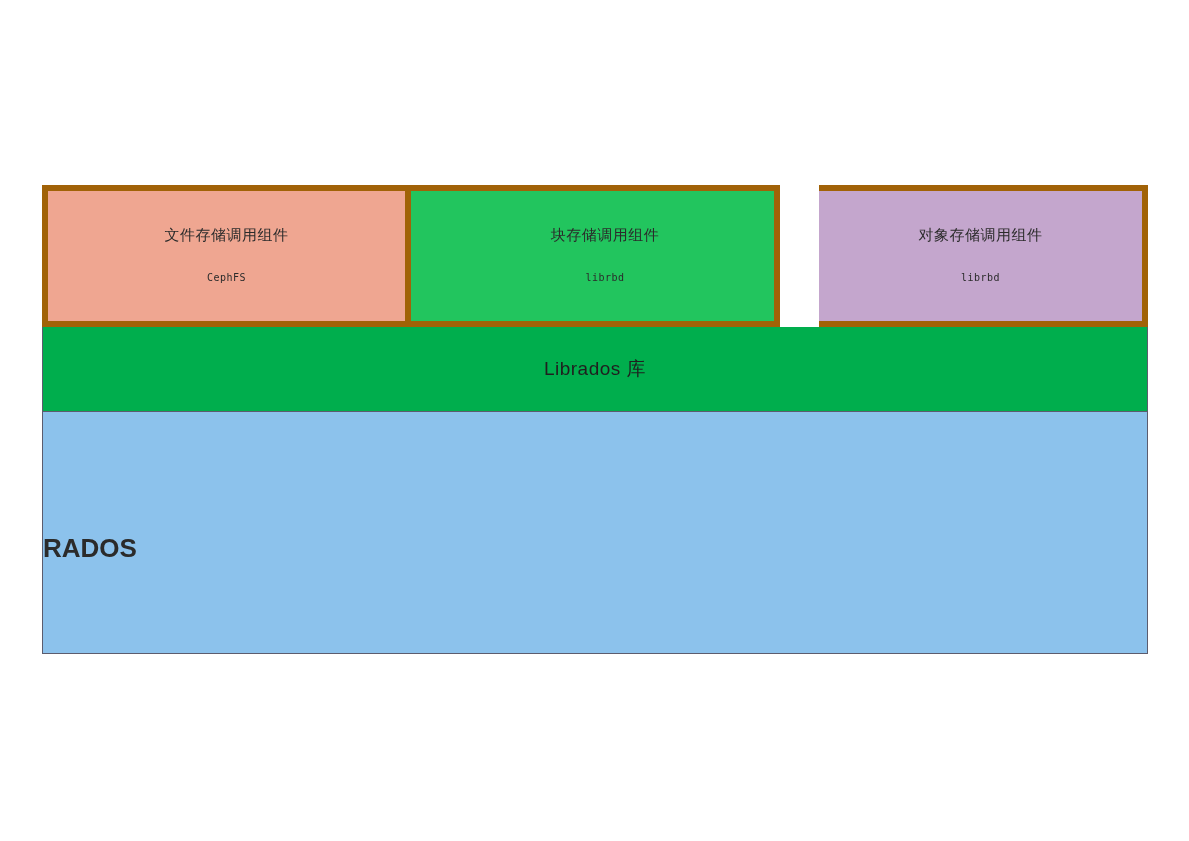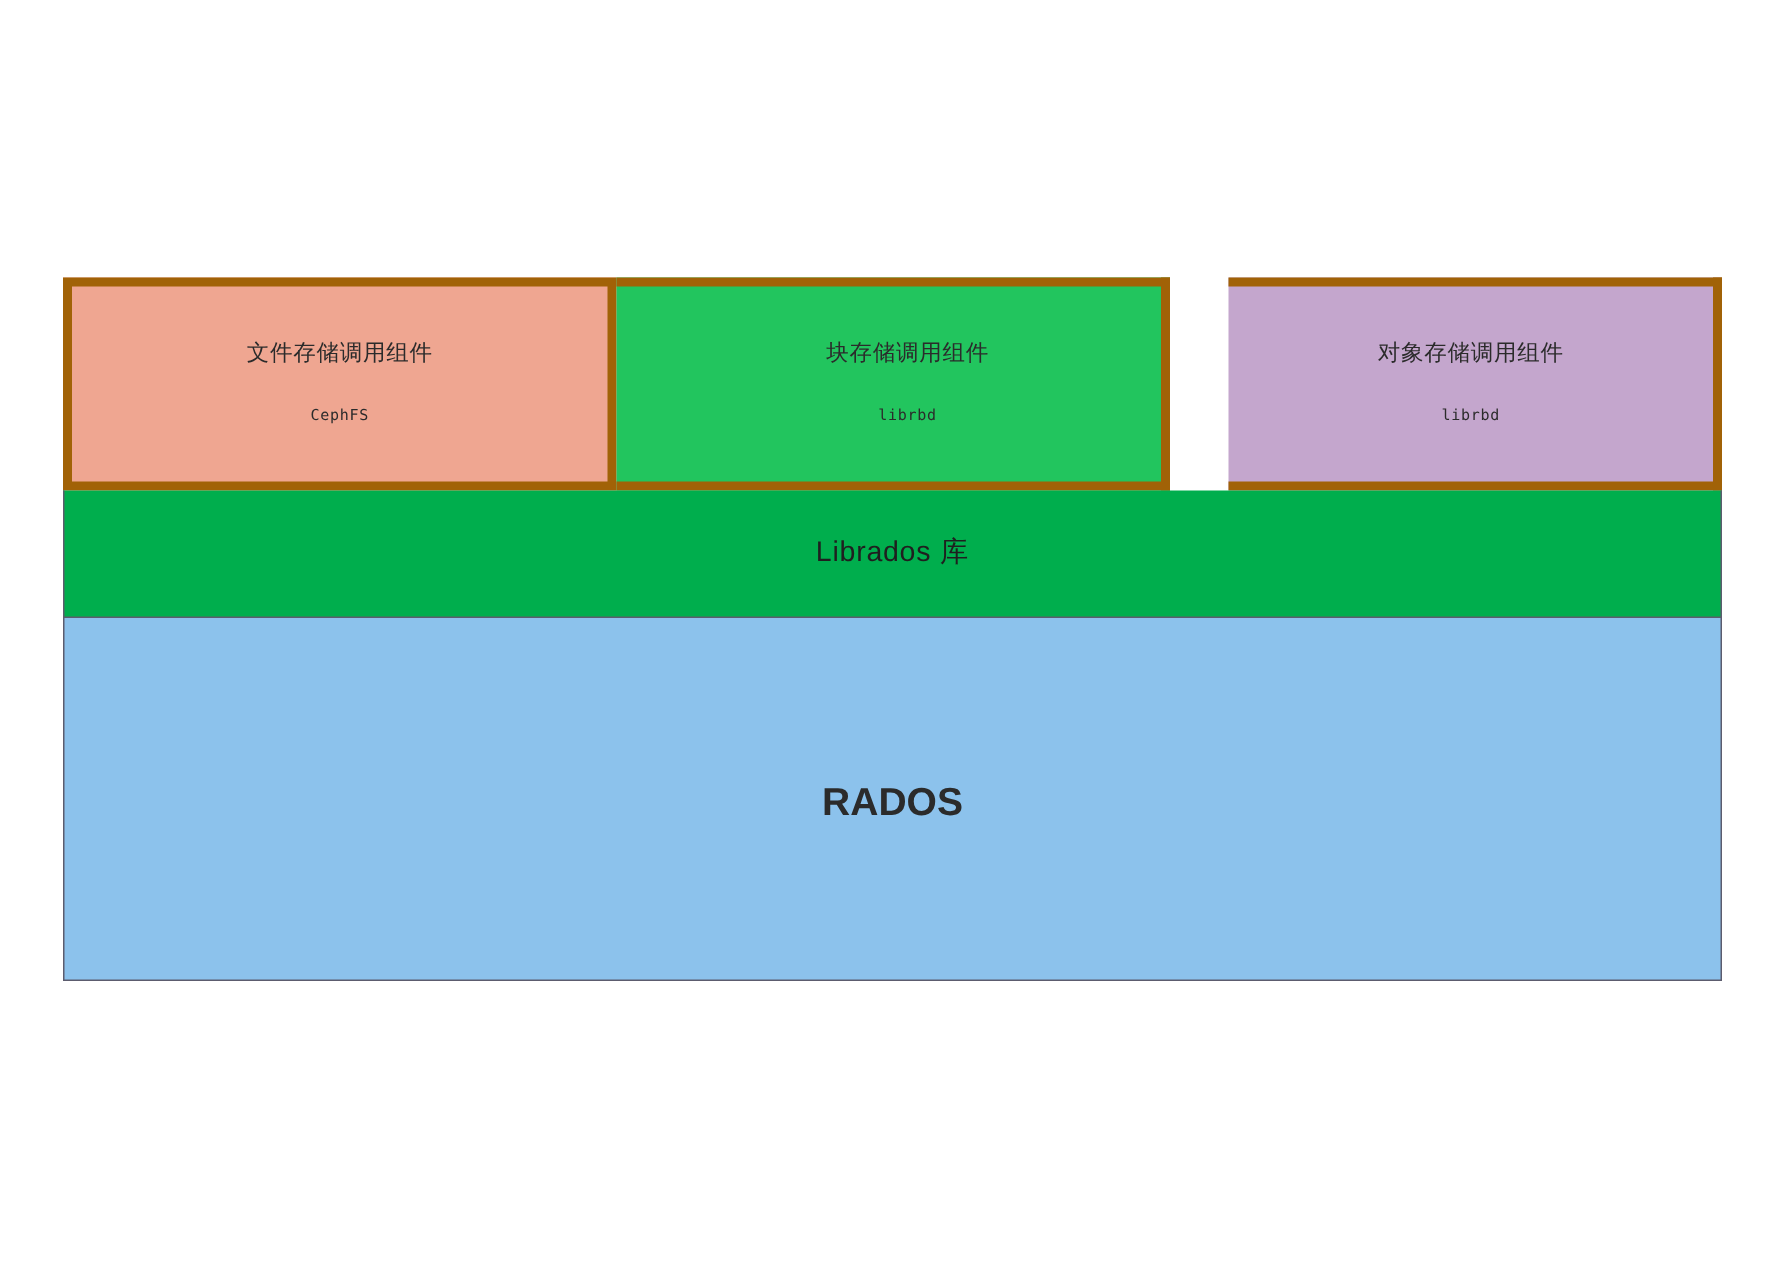--- a/index.html
+++ b/index.html
@@ -95,24 +95,24 @@
     justify-content: center;
     position: relative;
   }
   .rados-label {
     font-family: "Liberation Sans", sans-serif;
     font-size: 26px;
     line-height: 30px;
     font-weight: bold;
     color: #2b2b2b;
     position: absolute;
-    top: 107px;
+    top: 121px;
     left: 0;
     right: 0;
-    text-align: center;
+    text-align: left;
   }
 </style>
 </head>
 <body>
 
 <div id="diagram">
 
   <div class="tier-clients">
 
     <div class="client-box file">

